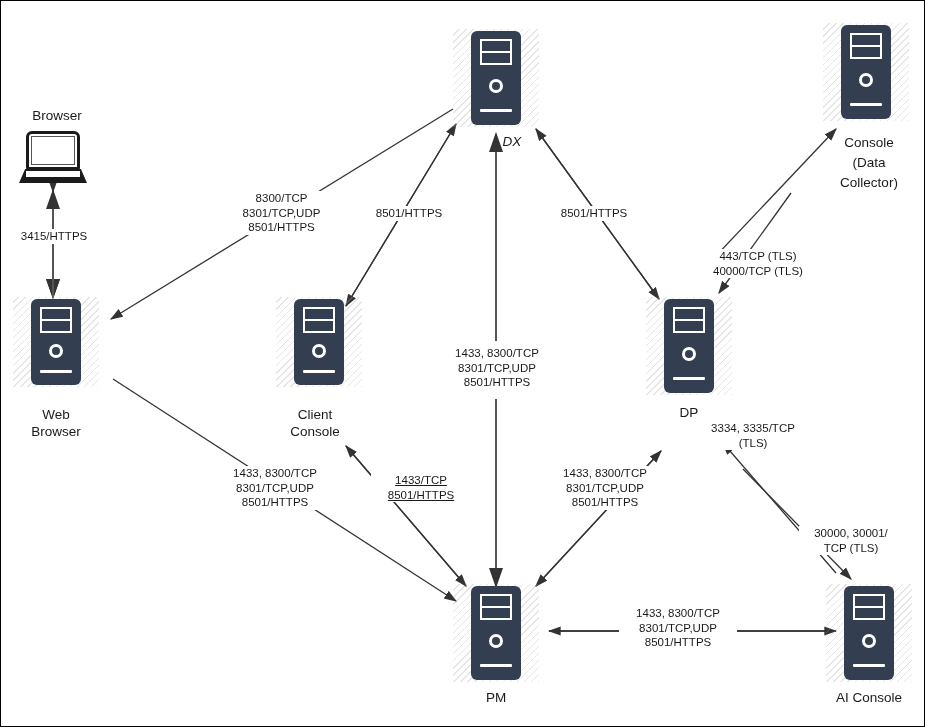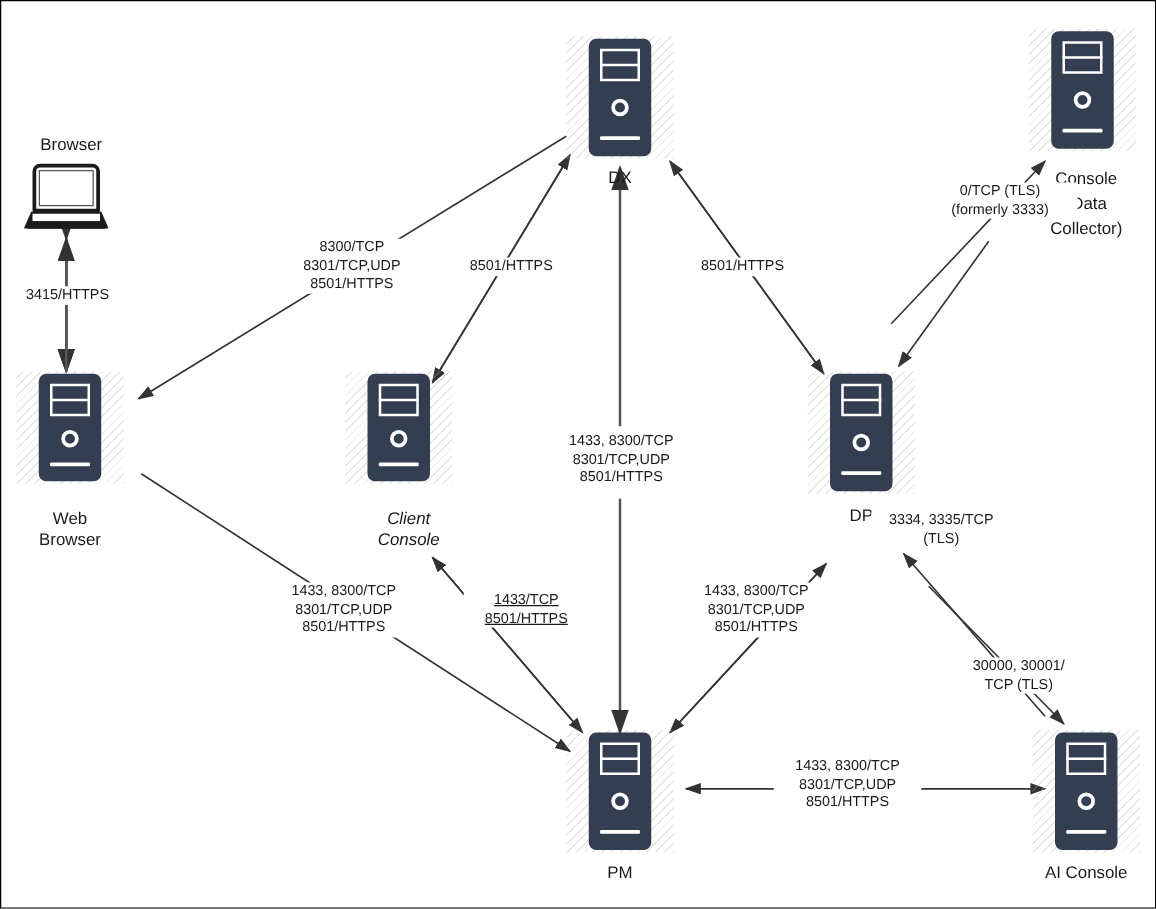--- a/index.html
+++ b/index.html
@@ -214,33 +214,33 @@
 
   <div class="node" style="left:275px; top:296px; width:86px; height:90px;">
     <div class="hatch"></div>
     <div class="tower" style="left:18px; top:2px; width:50px; height:86px;">
       <div class="bayframe" style="left:9px; top:8px; width:32px; height:26px;"></div>
       <div class="baydiv" style="left:9px; top:20px; width:32px; height:2px;"></div>
       <div class="pwr" style="left:18px; top:45px; width:14px; height:14px;"></div>
       <div class="footbar" style="left:9px; top:71px; width:32px; height:3px;"></div>
     </div>
   </div>
-  <div class="nlabel" style="left:276px; top:405px; width:100px;font-style:italic;">Client
+  <div class="nlabel" style="left:264px; top:405px; width:100px;">Client
 Console</div>
 
   <div class="node" style="left:452px; top:28px; width:86px; height:98px;">
     <div class="hatch"></div>
     <div class="tower" style="left:18px; top:2px; width:50px; height:94px;">
       <div class="bayframe" style="left:9px; top:8px; width:32px; height:26px;"></div>
       <div class="baydiv" style="left:9px; top:20px; width:32px; height:2px;"></div>
       <div class="pwr" style="left:18px; top:48px; width:14px; height:14px;"></div>
       <div class="footbar" style="left:9px; top:78px; width:32px; height:3px;"></div>
     </div>
   </div>
-  <div class="nlabel" style="left:445px; top:132px; width:100px;">DX</div>
+  <div class="nlabel" style="left:461px; top:132px; width:100px;font-style:italic;">DX</div>
 
   <div class="node" style="left:645px; top:296px; width:86px; height:98px;">
     <div class="hatch"></div>
     <div class="tower" style="left:18px; top:2px; width:50px; height:94px;">
       <div class="bayframe" style="left:9px; top:8px; width:32px; height:26px;"></div>
       <div class="baydiv" style="left:9px; top:20px; width:32px; height:2px;"></div>
       <div class="pwr" style="left:18px; top:48px; width:14px; height:14px;"></div>
       <div class="footbar" style="left:9px; top:78px; width:32px; height:3px;"></div>
     </div>
   </div>
@@ -288,28 +288,28 @@
 8501/HTTPS</div>
 
   <div class="elabel" style="left:363px; top:205px; width:90px;">8501/HTTPS</div>
 
   <div class="elabel" style="left:548px; top:205px; width:90px;">8501/HTTPS</div>
 
   <div class="elabel" style="left:437px; top:345px; width:118px;">1433, 8300/TCP
 8301/TCP,UDP
 8501/HTTPS</div>
 
-  <div class="elabel" style="left:737px; top:145px; width:124px;">0/TCP (TLS)
-(formerly 3333)</div>
-
-
-  <div class="elabel" style="left:696px; top:408px; width:112px;">3334, 3335/TCP
+
+  <div class="elabel" style="left:692px; top:248px; width:130px;">443/TCP (TLS)
+40000/TCP (TLS)</div>
+
+  <div class="elabel" style="left:696px; top:420px; width:112px;">3334, 3335/TCP
 (TLS)</div>
 
-  <div class="elabel" style="left:762px; top:525px; width:104px;">30000, 30001/
+  <div class="elabel" style="left:798px; top:525px; width:104px;">30000, 30001/
 TCP (TLS)</div>
 
   <div class="elabel" style="left:215px; top:465px; width:118px;">1433, 8300/TCP
 8301/TCP,UDP
 8501/HTTPS</div>
 
   <div class="elabel" style="left:370px; top:472px; width:100px;text-decoration:underline;">1433/TCP
 8501/HTTPS</div>
 
   <div class="elabel" style="left:545px; top:465px; width:118px;">1433, 8300/TCP

